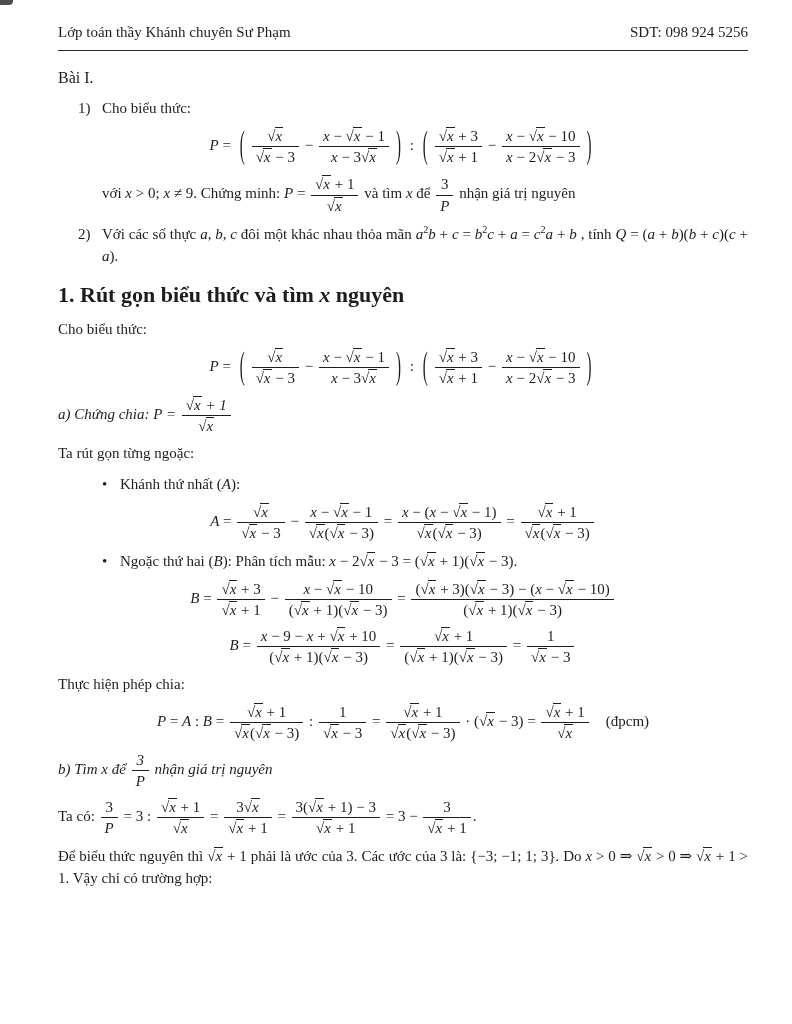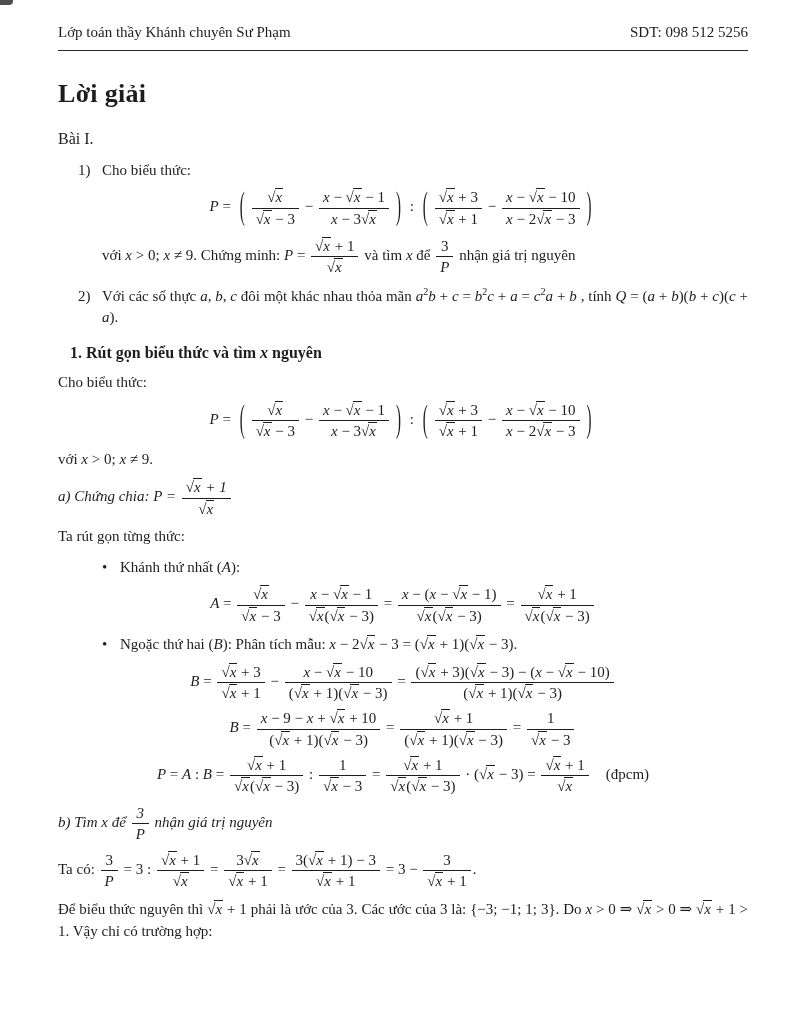--- a/index.html
+++ b/index.html
@@ -11,21 +11,21 @@
   }
   .corner{position:absolute;left:0;top:0;width:13px;height:5px;background:#4d4d4d;border-bottom-right-radius:4px}
   .header{display:flex;justify-content:space-between;
     padding:22px 0 6px;border-bottom:1.4px solid #2b2b2b}
   .title{font-size:26px;font-weight:700;margin:24px 0 0;letter-spacing:.3px}
   .bai{font-weight:400;font-size:16px;margin:15px 0 0}
   .li{display:flex;margin:9px 0 0}
   .li-num{flex:0 0 24px;margin-left:20px}
   .li-body{flex:1}
   .para{margin:8px 0 0}
-  .h2{font-weight:700;font-size:16px;margin:12px 12px 0}
+  .h2{font-weight:700;font-size:22px;margin:12px 0 0}
   .h2 i.v{font-weight:700}
   .display{text-align:center;margin:7px 0 7px}
   .bullet{display:flex;margin:9px 0 0}
   .bullet .dot{flex:0 0 18px;margin-left:44px}
   .b-body{flex:1}
   .just{text-align:justify}
   .it,.it .rm{font-style:italic}
   
   i.v{font-style:italic}
   .rm{font-style:normal}
@@ -39,24 +39,23 @@
     vertical-align:middle;margin:0 5px;font-weight:300}
 </style>
 </head>
 <body>
 
 <div class="page">
   <div class="corner"></div>
 
   <div class="header">
     <span>Lớp toán thầy Khánh chuyên Sư Phạm</span>
-    <span>SDT: 098 512 5256</span>
+    <span>SDT: 098 924 5256</span>
   </div>
 
-  <div class="title">Lời giải</div>
 
   <div class="bai">Bài I.</div>
 
   <div class="li">
     <span class="li-num">1)</span>
     <span class="li-body">Cho biểu thức:</span>
   </div>
 
   <div class="display math"><i class="v">P</i> = <span class="bigp">(</span><span class="frac"><span class="fr-n"><span class="sqrt"><span class="sq-s">√</span><span class="sq-r"><i class="v">x</i></span></span></span><span class="fr-d"><span class="sqrt"><span class="sq-s">√</span><span class="sq-r"><i class="v">x</i></span></span> − 3</span></span> − <span class="frac"><span class="fr-n"><i class="v">x</i> − <span class="sqrt"><span class="sq-s">√</span><span class="sq-r"><i class="v">x</i></span></span> − 1</span><span class="fr-d"><i class="v">x</i> − 3<span class="sqrt"><span class="sq-s">√</span><span class="sq-r"><i class="v">x</i></span></span></span></span><span class="bigp">)</span> : <span class="bigp">(</span><span class="frac"><span class="fr-n"><span class="sqrt"><span class="sq-s">√</span><span class="sq-r"><i class="v">x</i></span></span> + 3</span><span class="fr-d"><span class="sqrt"><span class="sq-s">√</span><span class="sq-r"><i class="v">x</i></span></span> + 1</span></span> − <span class="frac"><span class="fr-n"><i class="v">x</i> − <span class="sqrt"><span class="sq-s">√</span><span class="sq-r"><i class="v">x</i></span></span> − 10</span><span class="fr-d"><i class="v">x</i> − 2<span class="sqrt"><span class="sq-s">√</span><span class="sq-r"><i class="v">x</i></span></span> − 3</span></span><span class="bigp">)</span></div>
 
@@ -69,41 +68,41 @@
     <span class="li-num">2)</span>
     <span class="li-body math just"><span class="rm">Với các số thực </span><i class="v">a</i>, <i class="v">b</i>, <i class="v">c</i><span class="rm"> đôi một khác nhau thỏa mãn </span><i class="v">a</i><sup>2</sup><i class="v">b</i> + <i class="v">c</i> = <i class="v">b</i><sup>2</sup><i class="v">c</i> + <i class="v">a</i> = <i class="v">c</i><sup>2</sup><i class="v">a</i> + <i class="v">b</i><span class="rm"> , tính </span><i class="v">Q</i> = (<i class="v">a</i> + <i class="v">b</i>)(<i class="v">b</i> + <i class="v">c</i>)(<i class="v">c</i> + <i class="v">a</i>)<span class="rm">.</span></span>
   </div>
 
   <div class="h2 math"><span class="rm">1. Rút gọn biểu thức và tìm </span><i class="v">x</i><span class="rm"> nguyên</span></div>
 
   <div class="para">Cho biểu thức:</div>
 
   <div class="display math"><i class="v">P</i> = <span class="bigp">(</span><span class="frac"><span class="fr-n"><span class="sqrt"><span class="sq-s">√</span><span class="sq-r"><i class="v">x</i></span></span></span><span class="fr-d"><span class="sqrt"><span class="sq-s">√</span><span class="sq-r"><i class="v">x</i></span></span> − 3</span></span> − <span class="frac"><span class="fr-n"><i class="v">x</i> − <span class="sqrt"><span class="sq-s">√</span><span class="sq-r"><i class="v">x</i></span></span> − 1</span><span class="fr-d"><i class="v">x</i> − 3<span class="sqrt"><span class="sq-s">√</span><span class="sq-r"><i class="v">x</i></span></span></span></span><span class="bigp">)</span> : <span class="bigp">(</span><span class="frac"><span class="fr-n"><span class="sqrt"><span class="sq-s">√</span><span class="sq-r"><i class="v">x</i></span></span> + 3</span><span class="fr-d"><span class="sqrt"><span class="sq-s">√</span><span class="sq-r"><i class="v">x</i></span></span> + 1</span></span> − <span class="frac"><span class="fr-n"><i class="v">x</i> − <span class="sqrt"><span class="sq-s">√</span><span class="sq-r"><i class="v">x</i></span></span> − 10</span><span class="fr-d"><i class="v">x</i> − 2<span class="sqrt"><span class="sq-s">√</span><span class="sq-r"><i class="v">x</i></span></span> − 3</span></span><span class="bigp">)</span></div>
 
-  <div class="para math"><span class="rm">với </span><i class="v">x</i> &gt; 0; <i class="v">x</i> ≠ 9<span class="rm">.</span></div>
 
   <div class="para it math"><span class="rm">a) Chứng chia: </span><i class="v">P</i> = <span class="frac"><span class="fr-n"><span class="sqrt"><span class="sq-s">√</span><span class="sq-r"><i class="v">x</i></span></span> + 1</span><span class="fr-d"><span class="sqrt"><span class="sq-s">√</span><span class="sq-r"><i class="v">x</i></span></span></span></span></div>
 
-  <div class="para">Ta rút gọn từng thức:</div>
+  <div class="para">Ta rút gọn từng ngoặc:</div>
 
   <div class="bullet">
     <span class="dot">•</span>
     <span class="b-body math"><span class="rm">Khánh thứ nhất (</span><i class="v">A</i><span class="rm">):</span></span>
   </div>
 
   <div class="display math"><i class="v">A</i> = <span class="frac"><span class="fr-n"><span class="sqrt"><span class="sq-s">√</span><span class="sq-r"><i class="v">x</i></span></span></span><span class="fr-d"><span class="sqrt"><span class="sq-s">√</span><span class="sq-r"><i class="v">x</i></span></span> − 3</span></span> − <span class="frac"><span class="fr-n"><i class="v">x</i> − <span class="sqrt"><span class="sq-s">√</span><span class="sq-r"><i class="v">x</i></span></span> − 1</span><span class="fr-d"><span class="sqrt"><span class="sq-s">√</span><span class="sq-r"><i class="v">x</i></span></span>(<span class="sqrt"><span class="sq-s">√</span><span class="sq-r"><i class="v">x</i></span></span> − 3)</span></span> = <span class="frac"><span class="fr-n"><i class="v">x</i> − (<i class="v">x</i> − <span class="sqrt"><span class="sq-s">√</span><span class="sq-r"><i class="v">x</i></span></span> − 1)</span><span class="fr-d"><span class="sqrt"><span class="sq-s">√</span><span class="sq-r"><i class="v">x</i></span></span>(<span class="sqrt"><span class="sq-s">√</span><span class="sq-r"><i class="v">x</i></span></span> − 3)</span></span> = <span class="frac"><span class="fr-n"><span class="sqrt"><span class="sq-s">√</span><span class="sq-r"><i class="v">x</i></span></span> + 1</span><span class="fr-d"><span class="sqrt"><span class="sq-s">√</span><span class="sq-r"><i class="v">x</i></span></span>(<span class="sqrt"><span class="sq-s">√</span><span class="sq-r"><i class="v">x</i></span></span> − 3)</span></span></div>
 
   <div class="bullet">
     <span class="dot">•</span>
     <span class="b-body math"><span class="rm">Ngoặc thứ hai (</span><i class="v">B</i><span class="rm">): Phân tích mẫu: </span><i class="v">x</i> − 2<span class="sqrt"><span class="sq-s">√</span><span class="sq-r"><i class="v">x</i></span></span> − 3 = (<span class="sqrt"><span class="sq-s">√</span><span class="sq-r"><i class="v">x</i></span></span> + 1)(<span class="sqrt"><span class="sq-s">√</span><span class="sq-r"><i class="v">x</i></span></span> − 3)<span class="rm">.</span></span>
   </div>
 
   <div class="display math"><i class="v">B</i> = <span class="frac"><span class="fr-n"><span class="sqrt"><span class="sq-s">√</span><span class="sq-r"><i class="v">x</i></span></span> + 3</span><span class="fr-d"><span class="sqrt"><span class="sq-s">√</span><span class="sq-r"><i class="v">x</i></span></span> + 1</span></span> − <span class="frac"><span class="fr-n"><i class="v">x</i> − <span class="sqrt"><span class="sq-s">√</span><span class="sq-r"><i class="v">x</i></span></span> − 10</span><span class="fr-d">(<span class="sqrt"><span class="sq-s">√</span><span class="sq-r"><i class="v">x</i></span></span> + 1)(<span class="sqrt"><span class="sq-s">√</span><span class="sq-r"><i class="v">x</i></span></span> − 3)</span></span> = <span class="frac"><span class="fr-n">(<span class="sqrt"><span class="sq-s">√</span><span class="sq-r"><i class="v">x</i></span></span> + 3)(<span class="sqrt"><span class="sq-s">√</span><span class="sq-r"><i class="v">x</i></span></span> − 3) − (<i class="v">x</i> − <span class="sqrt"><span class="sq-s">√</span><span class="sq-r"><i class="v">x</i></span></span> − 10)</span><span class="fr-d">(<span class="sqrt"><span class="sq-s">√</span><span class="sq-r"><i class="v">x</i></span></span> + 1)(<span class="sqrt"><span class="sq-s">√</span><span class="sq-r"><i class="v">x</i></span></span> − 3)</span></span></div>
   <div class="display math"><i class="v">B</i> = <span class="frac"><span class="fr-n"><i class="v">x</i> − 9 − <i class="v">x</i> + <span class="sqrt"><span class="sq-s">√</span><span class="sq-r"><i class="v">x</i></span></span> + 10</span><span class="fr-d">(<span class="sqrt"><span class="sq-s">√</span><span class="sq-r"><i class="v">x</i></span></span> + 1)(<span class="sqrt"><span class="sq-s">√</span><span class="sq-r"><i class="v">x</i></span></span> − 3)</span></span> = <span class="frac"><span class="fr-n"><span class="sqrt"><span class="sq-s">√</span><span class="sq-r"><i class="v">x</i></span></span> + 1</span><span class="fr-d">(<span class="sqrt"><span class="sq-s">√</span><span class="sq-r"><i class="v">x</i></span></span> + 1)(<span class="sqrt"><span class="sq-s">√</span><span class="sq-r"><i class="v">x</i></span></span> − 3)</span></span> = <span class="frac"><span class="fr-n">1</span><span class="fr-d"><span class="sqrt"><span class="sq-s">√</span><span class="sq-r"><i class="v">x</i></span></span> − 3</span></span></div>
 
+  <div class="para">Thực hiện phép chia:</div>
 
   <div class="display math"><i class="v">P</i> = <i class="v">A</i> : <i class="v">B</i> = <span class="frac"><span class="fr-n"><span class="sqrt"><span class="sq-s">√</span><span class="sq-r"><i class="v">x</i></span></span> + 1</span><span class="fr-d"><span class="sqrt"><span class="sq-s">√</span><span class="sq-r"><i class="v">x</i></span></span>(<span class="sqrt"><span class="sq-s">√</span><span class="sq-r"><i class="v">x</i></span></span> − 3)</span></span> : <span class="frac"><span class="fr-n">1</span><span class="fr-d"><span class="sqrt"><span class="sq-s">√</span><span class="sq-r"><i class="v">x</i></span></span> − 3</span></span> = <span class="frac"><span class="fr-n"><span class="sqrt"><span class="sq-s">√</span><span class="sq-r"><i class="v">x</i></span></span> + 1</span><span class="fr-d"><span class="sqrt"><span class="sq-s">√</span><span class="sq-r"><i class="v">x</i></span></span>(<span class="sqrt"><span class="sq-s">√</span><span class="sq-r"><i class="v">x</i></span></span> − 3)</span></span> · (<span class="sqrt"><span class="sq-s">√</span><span class="sq-r"><i class="v">x</i></span></span> − 3) = <span class="frac"><span class="fr-n"><span class="sqrt"><span class="sq-s">√</span><span class="sq-r"><i class="v">x</i></span></span> + 1</span><span class="fr-d"><span class="sqrt"><span class="sq-s">√</span><span class="sq-r"><i class="v">x</i></span></span></span></span><span class="rm">  (đpcm)</span></div>
 
   <div class="para it math"><span class="rm">b) Tìm </span><i class="v">x</i><span class="rm"> để </span><span class="frac"><span class="fr-n">3</span><span class="fr-d"><i class="v">P</i></span></span><span class="rm"> nhận giá trị nguyên</span></div>
 
   <div class="para math"><span class="rm">Ta có: </span><span class="frac"><span class="fr-n">3</span><span class="fr-d"><i class="v">P</i></span></span> = 3 : <span class="frac"><span class="fr-n"><span class="sqrt"><span class="sq-s">√</span><span class="sq-r"><i class="v">x</i></span></span> + 1</span><span class="fr-d"><span class="sqrt"><span class="sq-s">√</span><span class="sq-r"><i class="v">x</i></span></span></span></span> = <span class="frac"><span class="fr-n">3<span class="sqrt"><span class="sq-s">√</span><span class="sq-r"><i class="v">x</i></span></span></span><span class="fr-d"><span class="sqrt"><span class="sq-s">√</span><span class="sq-r"><i class="v">x</i></span></span> + 1</span></span> = <span class="frac"><span class="fr-n">3(<span class="sqrt"><span class="sq-s">√</span><span class="sq-r"><i class="v">x</i></span></span> + 1) − 3</span><span class="fr-d"><span class="sqrt"><span class="sq-s">√</span><span class="sq-r"><i class="v">x</i></span></span> + 1</span></span> = 3 − <span class="frac"><span class="fr-n">3</span><span class="fr-d"><span class="sqrt"><span class="sq-s">√</span><span class="sq-r"><i class="v">x</i></span></span> + 1</span></span><span class="rm">.</span></div>
 
   <div class="para math just"><span class="rm">Để biểu thức nguyên thì </span><span class="sqrt"><span class="sq-s">√</span><span class="sq-r"><i class="v">x</i></span></span> + 1<span class="rm"> phải là ước của 3. Các ước của 3 là: </span>{−3; −1; 1; 3}<span class="rm">. Do </span><i class="v">x</i> &gt; 0 ⇒ <span class="sqrt"><span class="sq-s">√</span><span class="sq-r"><i class="v">x</i></span></span> &gt; 0 ⇒ <span class="sqrt"><span class="sq-s">√</span><span class="sq-r"><i class="v">x</i></span></span> + 1 &gt; 1<span class="rm">. Vậy chỉ có trường hợp:</span></div>
 
 </div>

